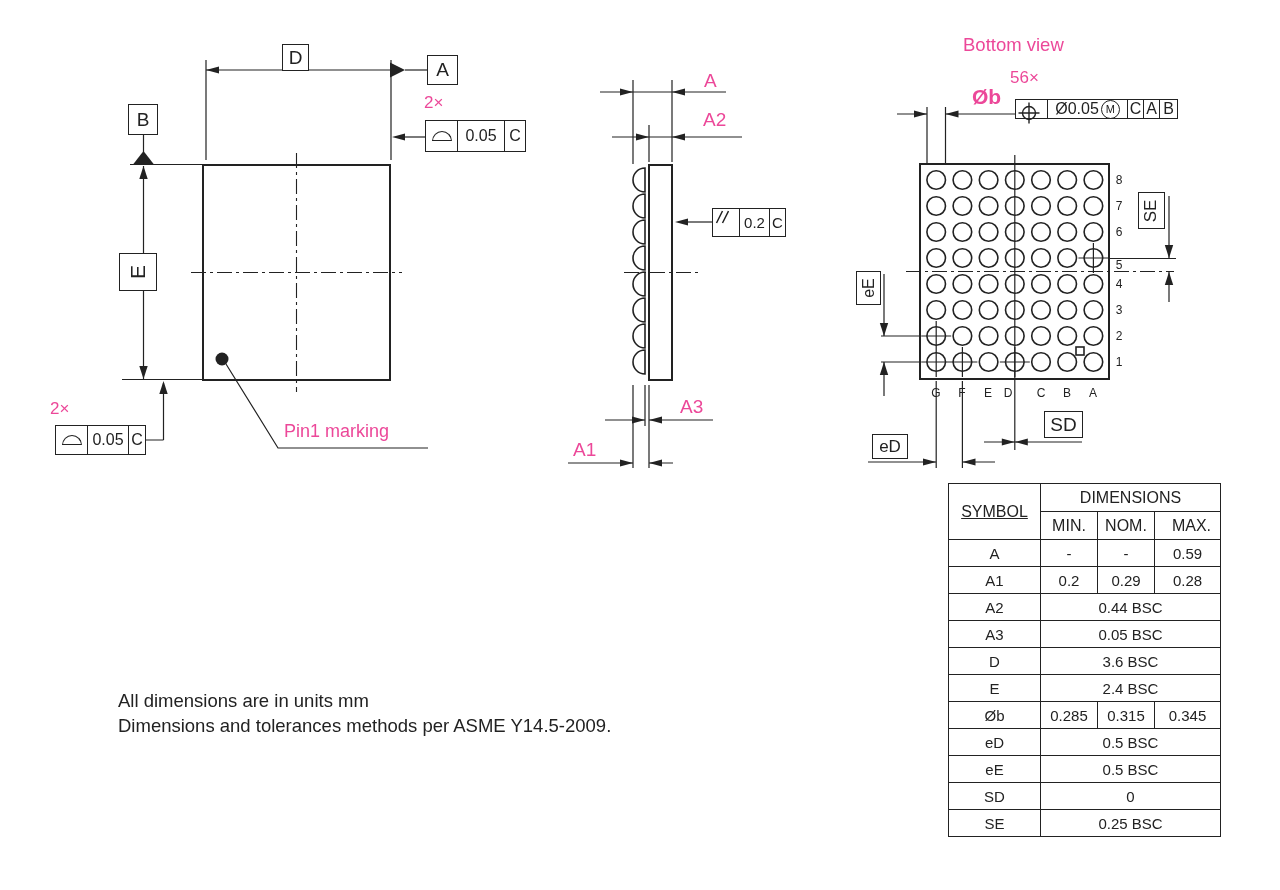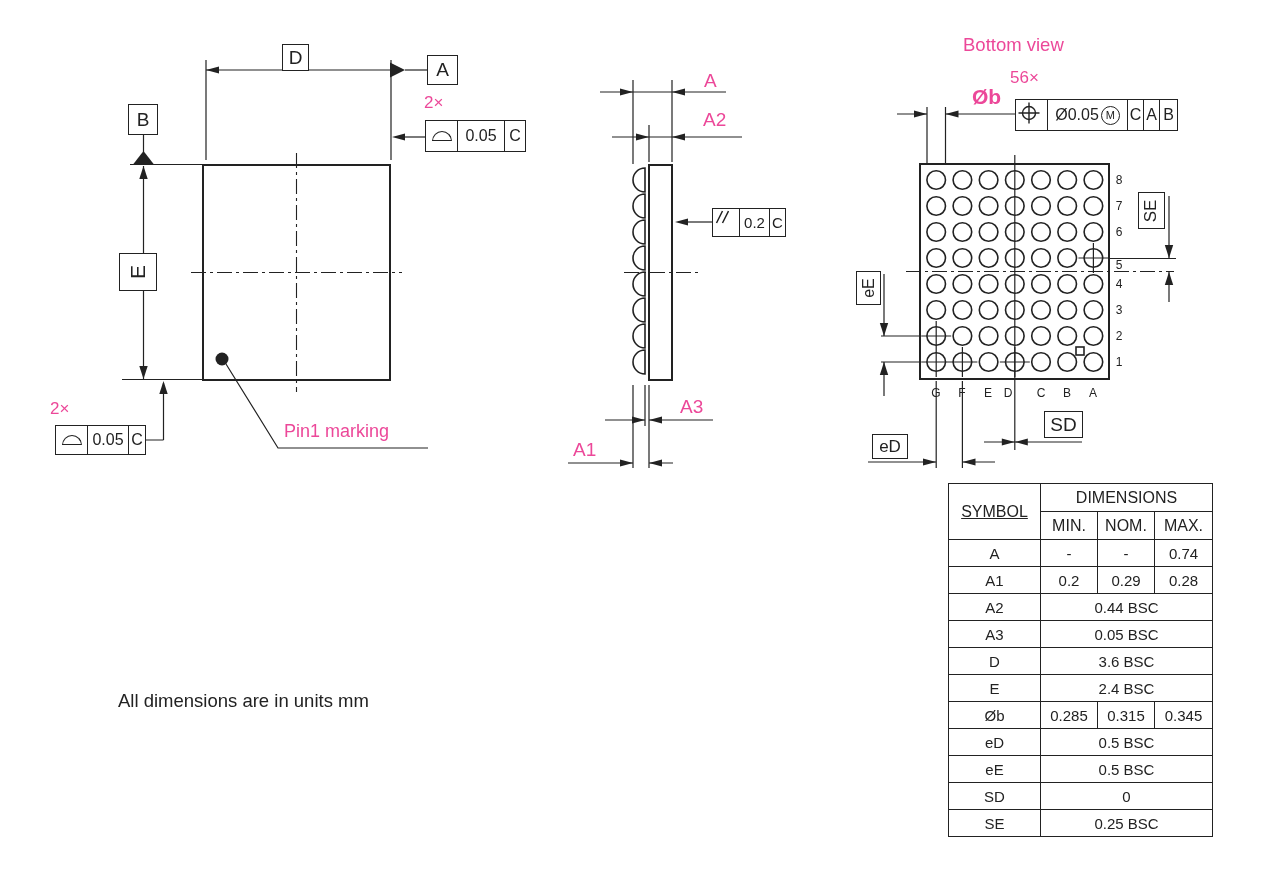--- a/index.html
+++ b/index.html
@@ -24,21 +24,21 @@
   .half-disc{width:20px;height:10px;border:1.6px solid #222;border-bottom:1.6px solid #222;
        border-radius:11px 11px 0 0;box-sizing:border-box;background:#fff;}
   .mmc{display:inline-flex;width:17px;height:17px;border:1.3px solid #222;border-radius:50%;
        align-items:center;justify-content:center;font-size:11px;margin-left:2px;}
   #dim-table{position:absolute;left:948px;top:483px;border-collapse:collapse;background:#fff;}
   #dim-table th,#dim-table td{border:1.6px solid #222;text-align:center;vertical-align:middle;
        padding:0;font-weight:normal;}
   #dim-table th{height:27px;font-size:16px;}
   #dim-table td{height:26px;font-size:15px;}
   #dim-table .c-sym{width:91px;text-decoration:underline;} #dim-table .c-min{width:56px;}
-  #dim-table .c-nom{width:56px;} #dim-table .c-max{width:57px;}
+  #dim-table .c-nom{width:56px;} #dim-table .c-max{width:57px;padding-left:8px;}
   #notes{position:absolute;left:118px;top:688px;font-size:18.5px;line-height:25.4px;}
   .grid-label{position:absolute;font-size:12px;width:14px;text-align:center;color:#222;}
   .proj-sym{vertical-align:-6px;margin:0 1px;}
 </style>
 </head>
 <body>
 
 <div id="stage">
 
   <svg width="1280" height="890" viewBox="0 0 1280 890">
@@ -225,21 +225,21 @@
         </svg>
     </div>
     <div class="fcf-cell" style="width:30px;font-size:15px;">0.2</div>
     <div class="fcf-cell" style="width:16px;font-size:15px;">C</div>
   </div>
 
   <div class="lbl" style="left:963px;top:34px;font-size:18.5px;">Bottom view</div>
   <div class="lbl" style="left:1010px;top:68px;font-size:17px;">56×</div>
   <div class="lbl" style="left:972px;top:85px;font-size:21px;font-weight:bold;">Øb</div>
 
-  <div class="fcf" style="left:1015px;top:99px;height:32px;">
+  <div class="fcf" style="left:1015px;top:99px;height:20px;">
     <div class="fcf-cell" style="width:31px;">
       <svg width="26" height="26">
         <circle cx="13" cy="13" r="6.5" class="thin" style="stroke-width:1.4"></circle>
         <path d="M2.5 13 H23.5 M13 2.5 V23.5" class="thin" style="stroke-width:1.4"></path>
       </svg>
     </div>
     <div class="fcf-cell" style="width:80px;">
       <span>Ø0.05</span>
       <span class="mmc">M</span>
     </div>
@@ -269,21 +269,21 @@
     </tr>
     <tr>
       <th class="c-min">MIN.</th>
       <th class="c-nom">NOM.</th>
       <th class="c-max">MAX.</th>
     </tr>
     <tr>
       <td>A</td>
       <td>-</td>
       <td>-</td>
-      <td>0.74</td>
+      <td>0.59</td>
     </tr>
     <tr>
       <td>A1</td>
       <td>0.2</td>
       <td>0.29</td>
       <td>0.28</td>
     </tr>
     <tr>
       <td>A2</td>
       <td colspan="3">0.44 BSC</td>
@@ -320,20 +320,21 @@
     </tr>
     <tr>
       <td>SE</td>
       <td colspan="3">0.25 BSC</td>
     </tr>
   </tbody>
     </table>
 
   <div id="notes">
     <div>All dimensions are in units mm</div>
+    <div>Dimensions and tolerances methods per ASME Y14.5-2009.</div>
   </div>
 
 <div class="grid-label" style="left: 1112px; top: 173px;">8</div>
     <div class="grid-label" style="left: 1112px; top: 199px;">7</div>
     <div class="grid-label" style="left: 1112px; top: 225px;">6</div>
     <div class="grid-label" style="left: 1112px; top: 258px;">5</div>
     <div class="grid-label" style="left: 1112px; top: 277px;">4</div>
     <div class="grid-label" style="left: 1112px; top: 303px;">3</div>
     <div class="grid-label" style="left: 1112px; top: 329px;">2</div>
     <div class="grid-label" style="left: 1112px; top: 355px;">1</div>

